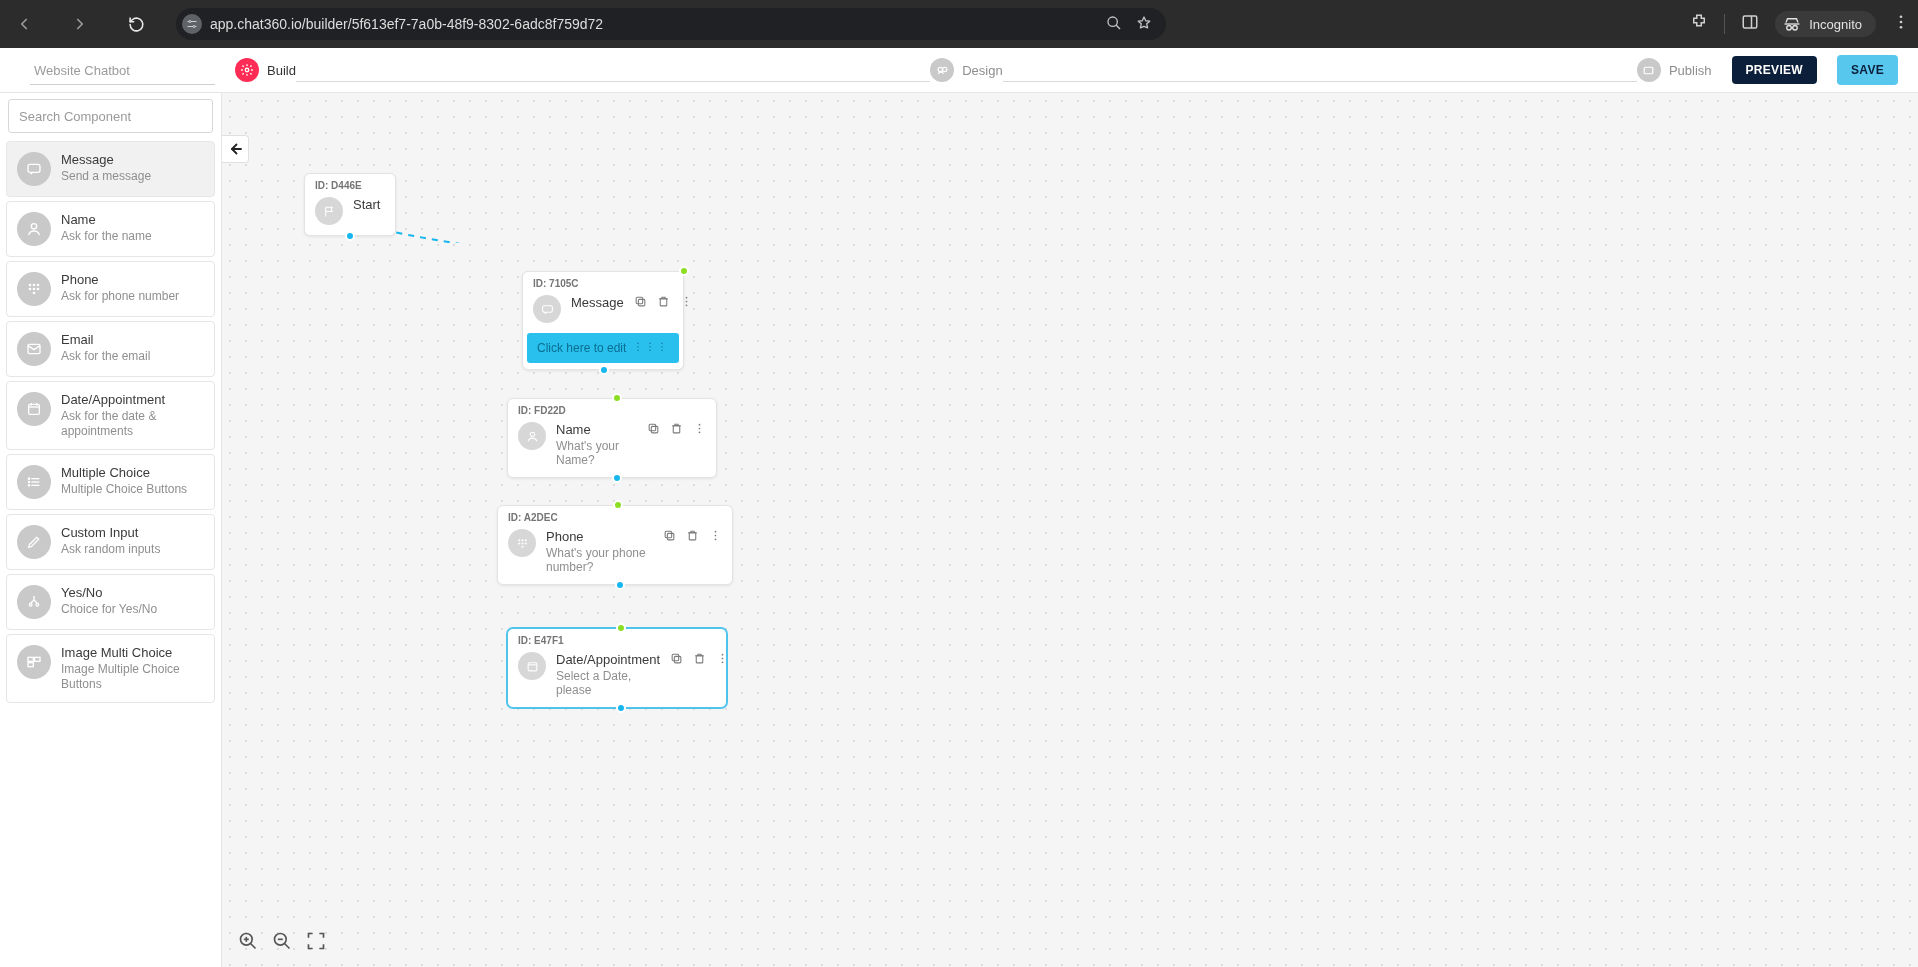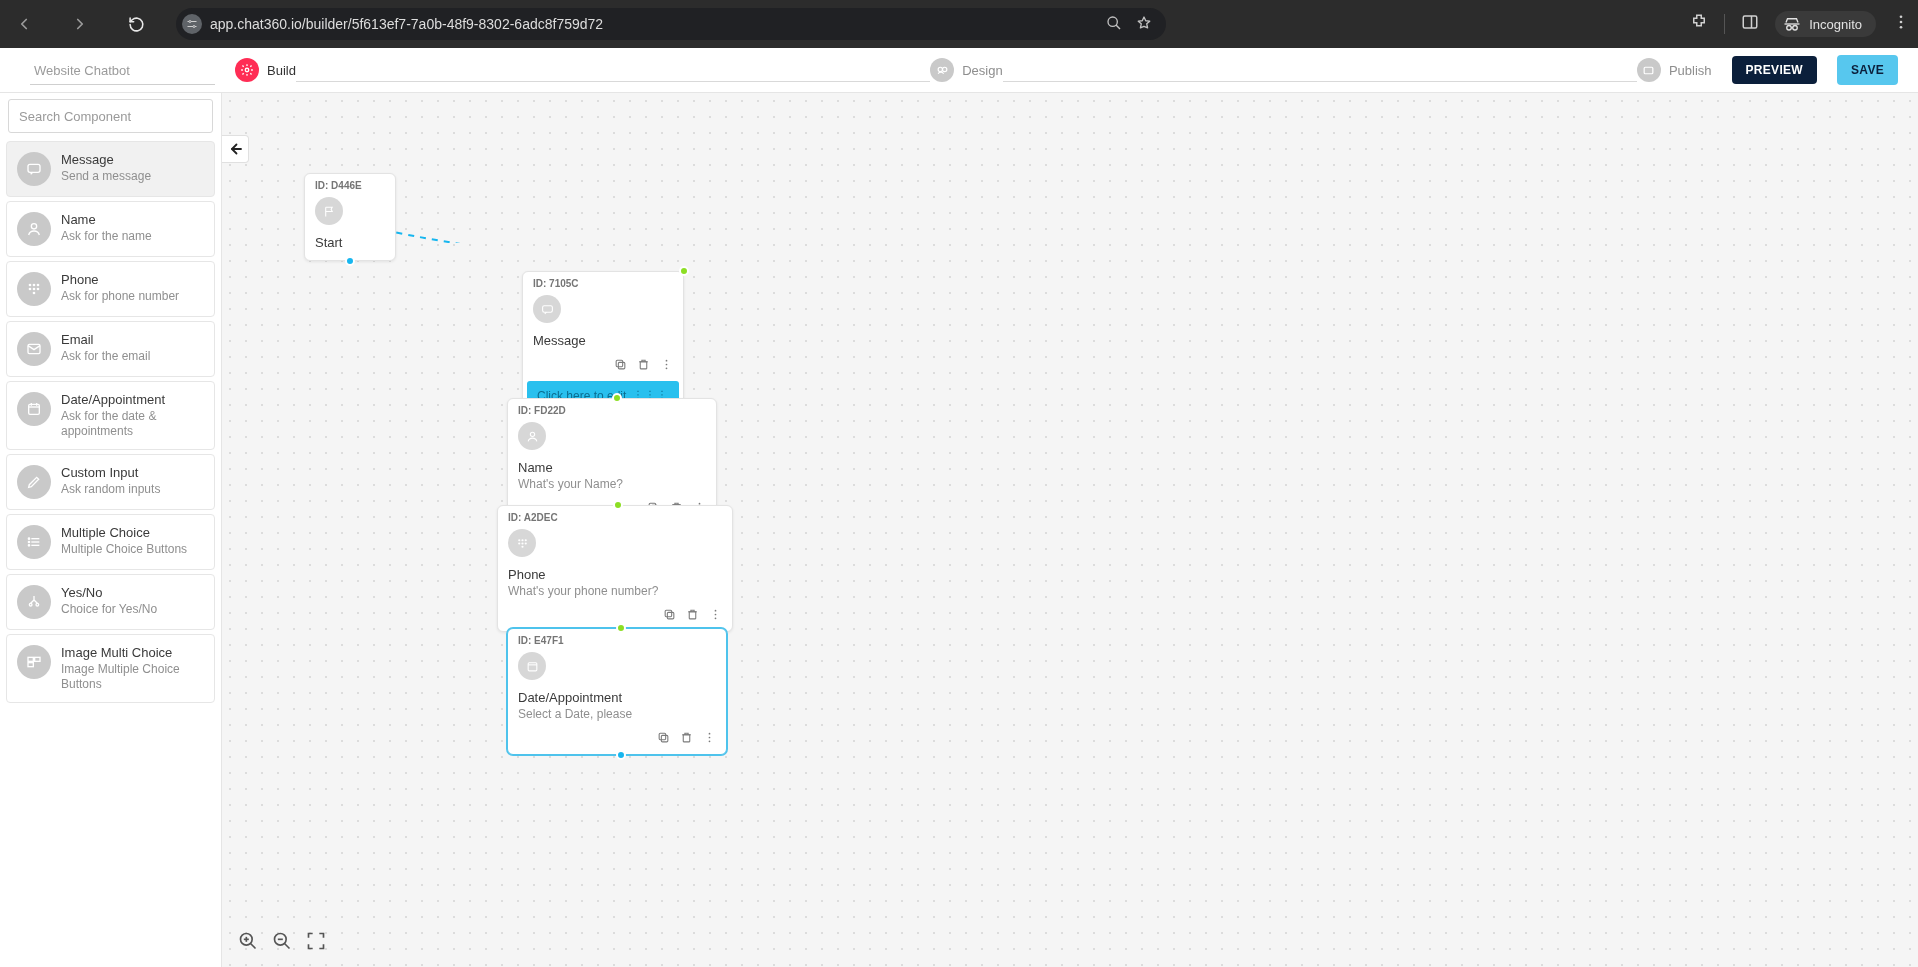--- a/index.html
+++ b/index.html
@@ -42,21 +42,21 @@
 
 
 .canvas { flex:1; position:relative; background:#f5f5f5; background-image: radial-gradient(#dcdcdc 1px, transparent 1px); background-size: 16px 16px; background-position: 0 0; overflow:hidden; }
 .collapse-handle { position:absolute; left:-1px; top:42px; width:28px; height:28px; background:#fff; border:1px solid #e0e0e0; border-left:none; border-radius:0 4px 4px 0; display:flex; align-items:center; justify-content:center; color:#333; }
 .zoom-ctrls { position:absolute; left:14px; bottom:14px; display:flex; gap:10px; color:#555; }
 .zoom-ctrls > div { width:24px; height:24px; display:flex; align-items:center; justify-content:center; }
 
 
 .node { position:absolute; background:#fff; border:1px solid #e3e3e3; border-radius:6px; box-shadow:0 1px 3px rgba(0,0,0,.08); }
 .node .id-row { font-size:10px; color:#757575; padding:6px 10px 0; font-weight:600; }
-.node .body { display:flex; align-items:flex-start; gap:10px; padding:6px 10px 10px;flex-direction:column; }
+.node .body { display:flex; align-items:flex-start; gap:10px; padding:6px 10px 10px; }
 .node .n-icon { width:28px; height:28px; border-radius:50%; background:#d7d7d7; display:flex; align-items:center; justify-content:center; color:#fff; flex:0 0 28px; }
 .node .n-title { font-size:13px; color:#3a3a3a; font-weight:500; }
 .node .n-sub { font-size:12px; color:#8f8f8f; margin-top:2px; }
 .node .actions { margin-left:auto; display:flex; gap:10px; color:#7b7b7b; font-size:14px; align-items:center; }
 .node .actions > span { display:flex; align-items:center; }
 .node-selected { border:1px solid #4ec3ec; box-shadow:0 0 0 1px #4ec3ec; }
 .edit-strip { background:#29c0ee; color:#0b6d90; margin:0 4px 6px; border-radius:3px; padding:8px 10px; font-size:12px; display:flex; justify-content:space-between; }
 .grip { color:#0b6d90; letter-spacing:2px; font-size:10px; }
 
 .port { position:absolute; width:10px; height:10px; border-radius:50%; border:2px solid #fff; }
@@ -250,42 +250,42 @@
           </svg>
         </div>
       <div>
           <div class="comp-title">Date/Appointment</div>
           <div class="comp-sub">Ask for the date &amp; appointments</div>
         </div>
     </div>
     <div class="comp-card">
       <div class="comp-icon">
           <svg width="16" height="16" viewBox="0 0 24 24" fill="none" stroke="#fff" stroke-width="2">
-            <path d="M4 20l4-1 11-11-3-3L5 16z"></path>
-          </svg>
-        </div>
-      <div>
-          <div class="comp-title">Custom Input</div>
-          <div class="comp-sub">Ask random inputs</div>
-        </div>
-    </div>
-    <div class="comp-card">
-      <div class="comp-icon">
-          <svg width="16" height="16" viewBox="0 0 24 24" fill="none" stroke="#fff" stroke-width="2">
             <line x1="8" y1="7" x2="20" y2="7"></line>
             <line x1="8" y1="12" x2="20" y2="12"></line>
             <line x1="8" y1="17" x2="20" y2="17"></line>
             <circle cx="4.5" cy="7" r="1"></circle>
             <circle cx="4.5" cy="12" r="1"></circle>
             <circle cx="4.5" cy="17" r="1"></circle>
           </svg>
         </div>
       <div>
           <div class="comp-title">Multiple Choice</div>
           <div class="comp-sub">Multiple Choice Buttons</div>
+        </div>
+    </div>
+    <div class="comp-card">
+      <div class="comp-icon">
+          <svg width="16" height="16" viewBox="0 0 24 24" fill="none" stroke="#fff" stroke-width="2">
+            <path d="M4 20l4-1 11-11-3-3L5 16z"></path>
+          </svg>
+        </div>
+      <div>
+          <div class="comp-title">Custom Input</div>
+          <div class="comp-sub">Ask random inputs</div>
         </div>
     </div>
     <div class="comp-card">
       <div class="comp-icon">
           <svg width="16" height="16" viewBox="0 0 24 24" fill="none" stroke="#fff" stroke-width="2">
             <path d="M12 3v6"></path>
             <path d="M12 9l-5 5"></path>
             <path d="M12 9l5 5"></path>
             <circle cx="7" cy="16" r="2"></circle>
             <circle cx="17" cy="16" r="2"></circle>

